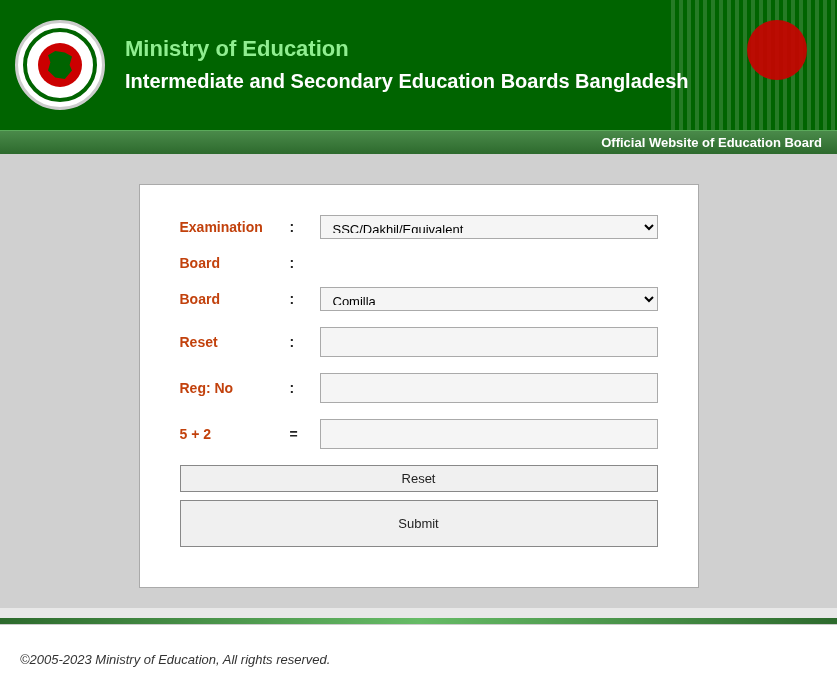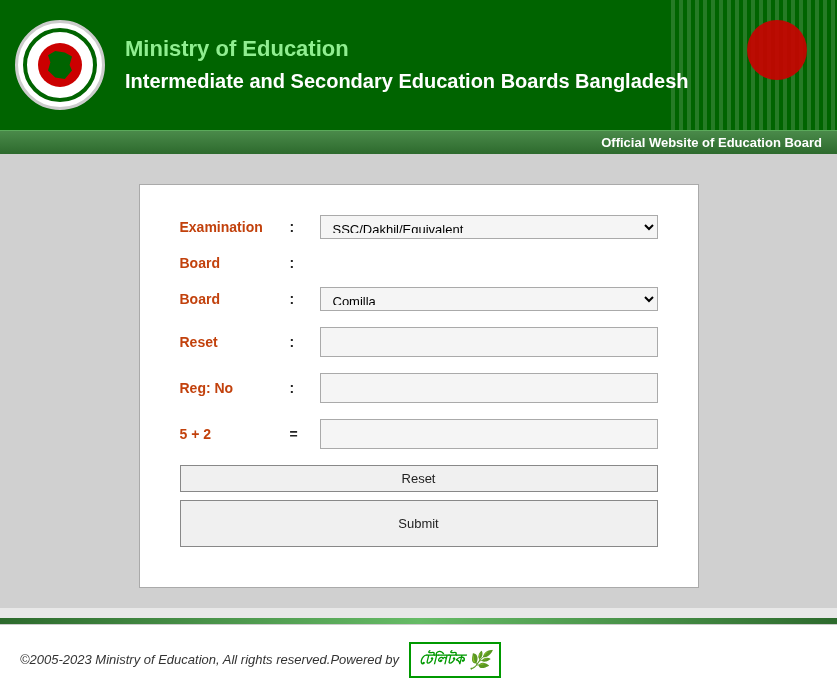--- a/index.html
+++ b/index.html
@@ -359,20 +359,13 @@
       <button class="btn-submit">Submit</button>
     </div>
 
   </div>
 </div>
 
 <div class="green-divider"></div>
 
 <div class="footer">
   <div class="footer-copyright">©2005-2023 Ministry of Education, All rights reserved.</div>
-  <div class="footer-powered">
-    <span class="powered-by-text">Powered by</span>
-    <div class="teletalk-logo">
-      <span class="teletalk-text">টেলিটক</span>
-      <span class="teletalk-leaf">🌿</span>
-    </div>
-  </div>
 </div>
 
 </body></html>

